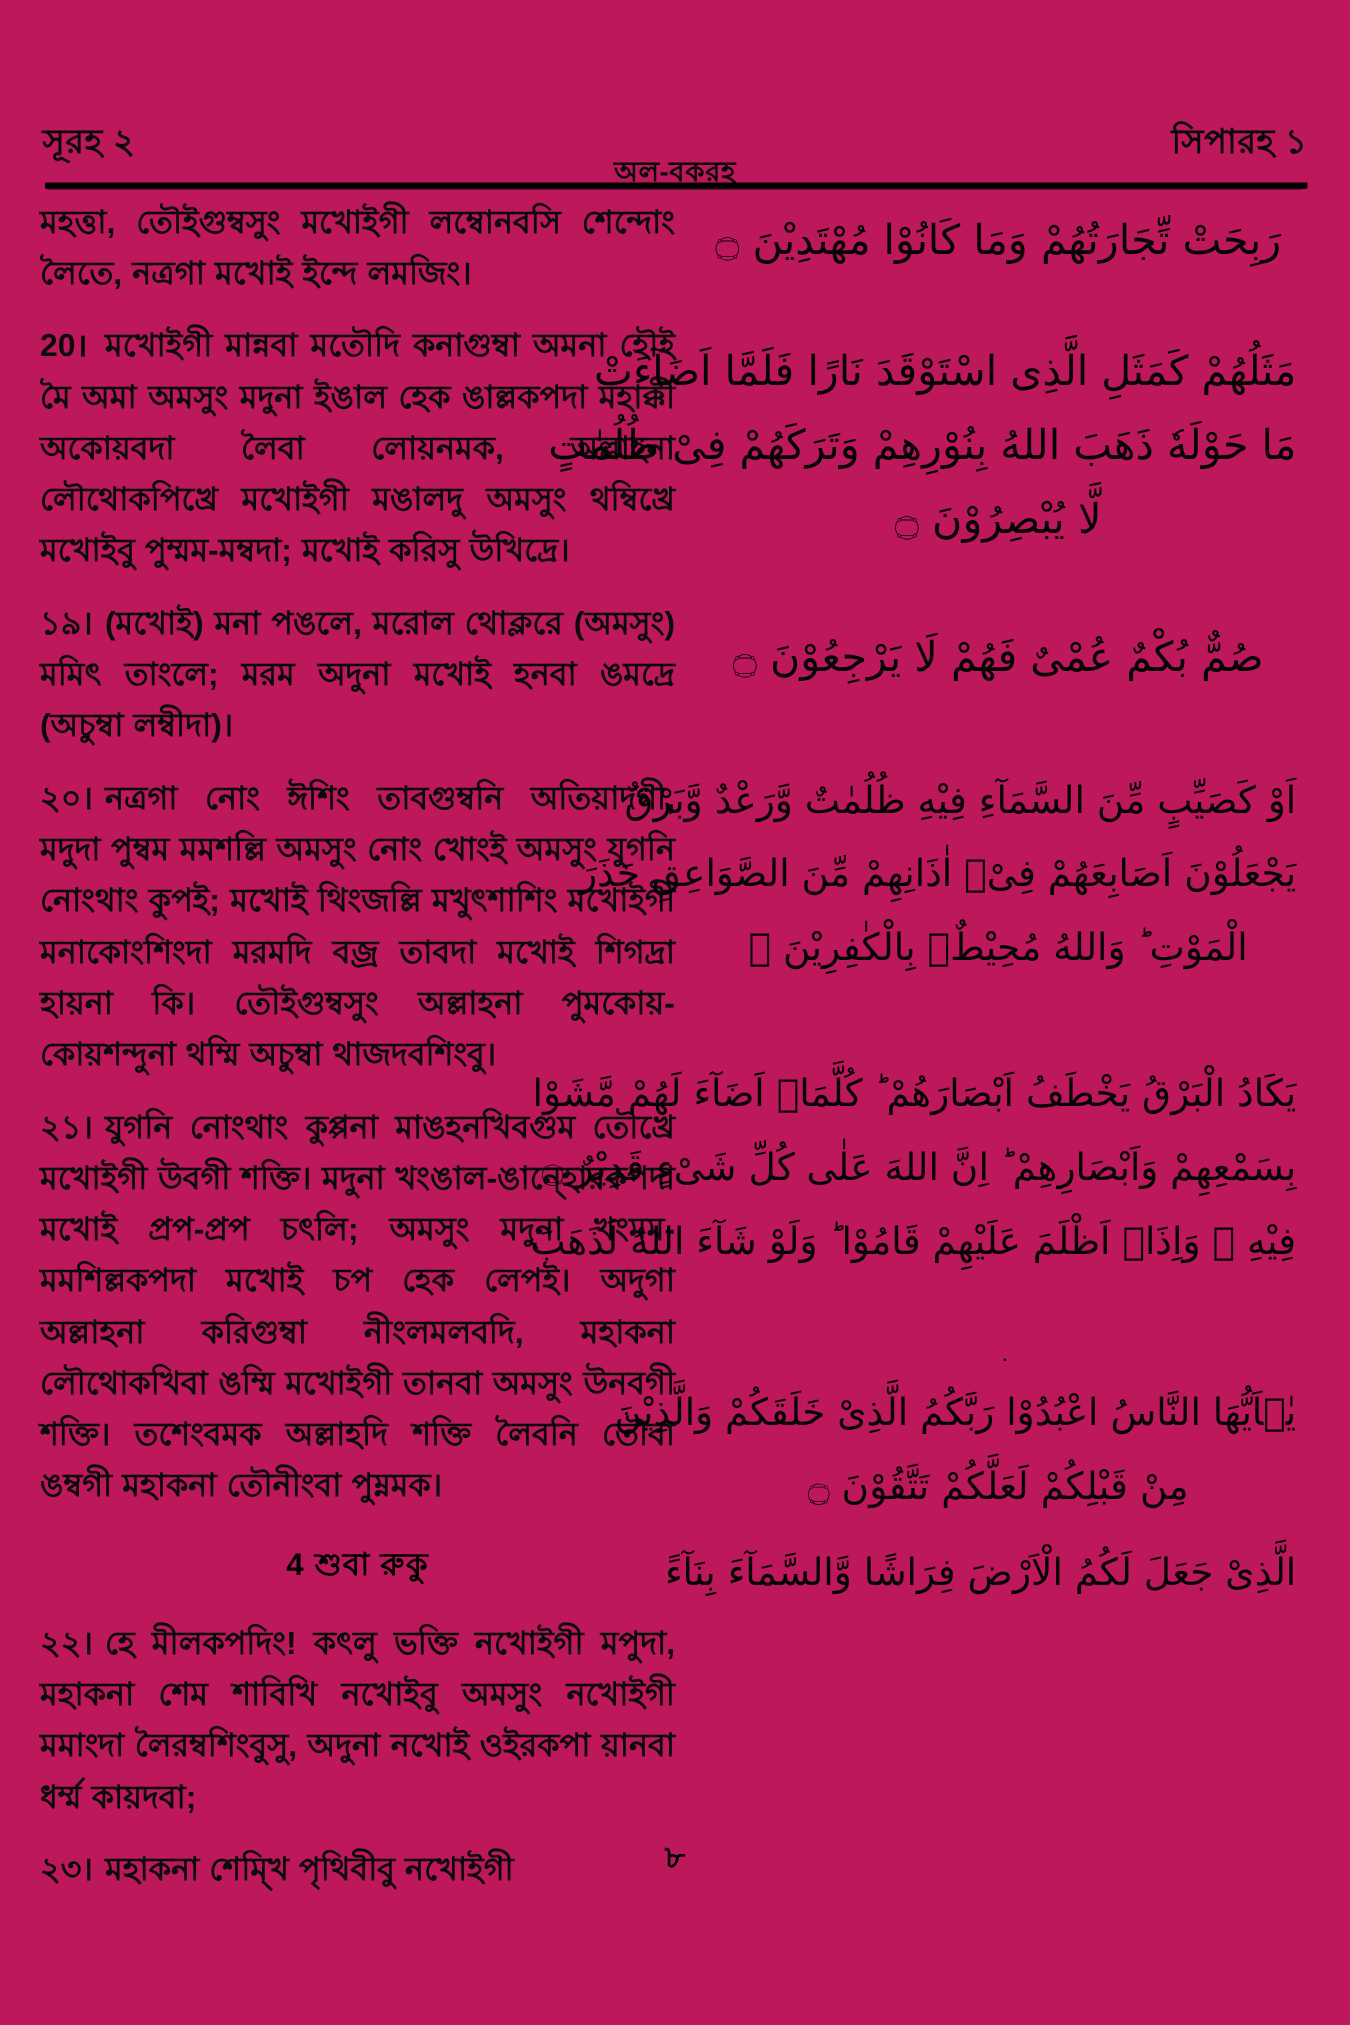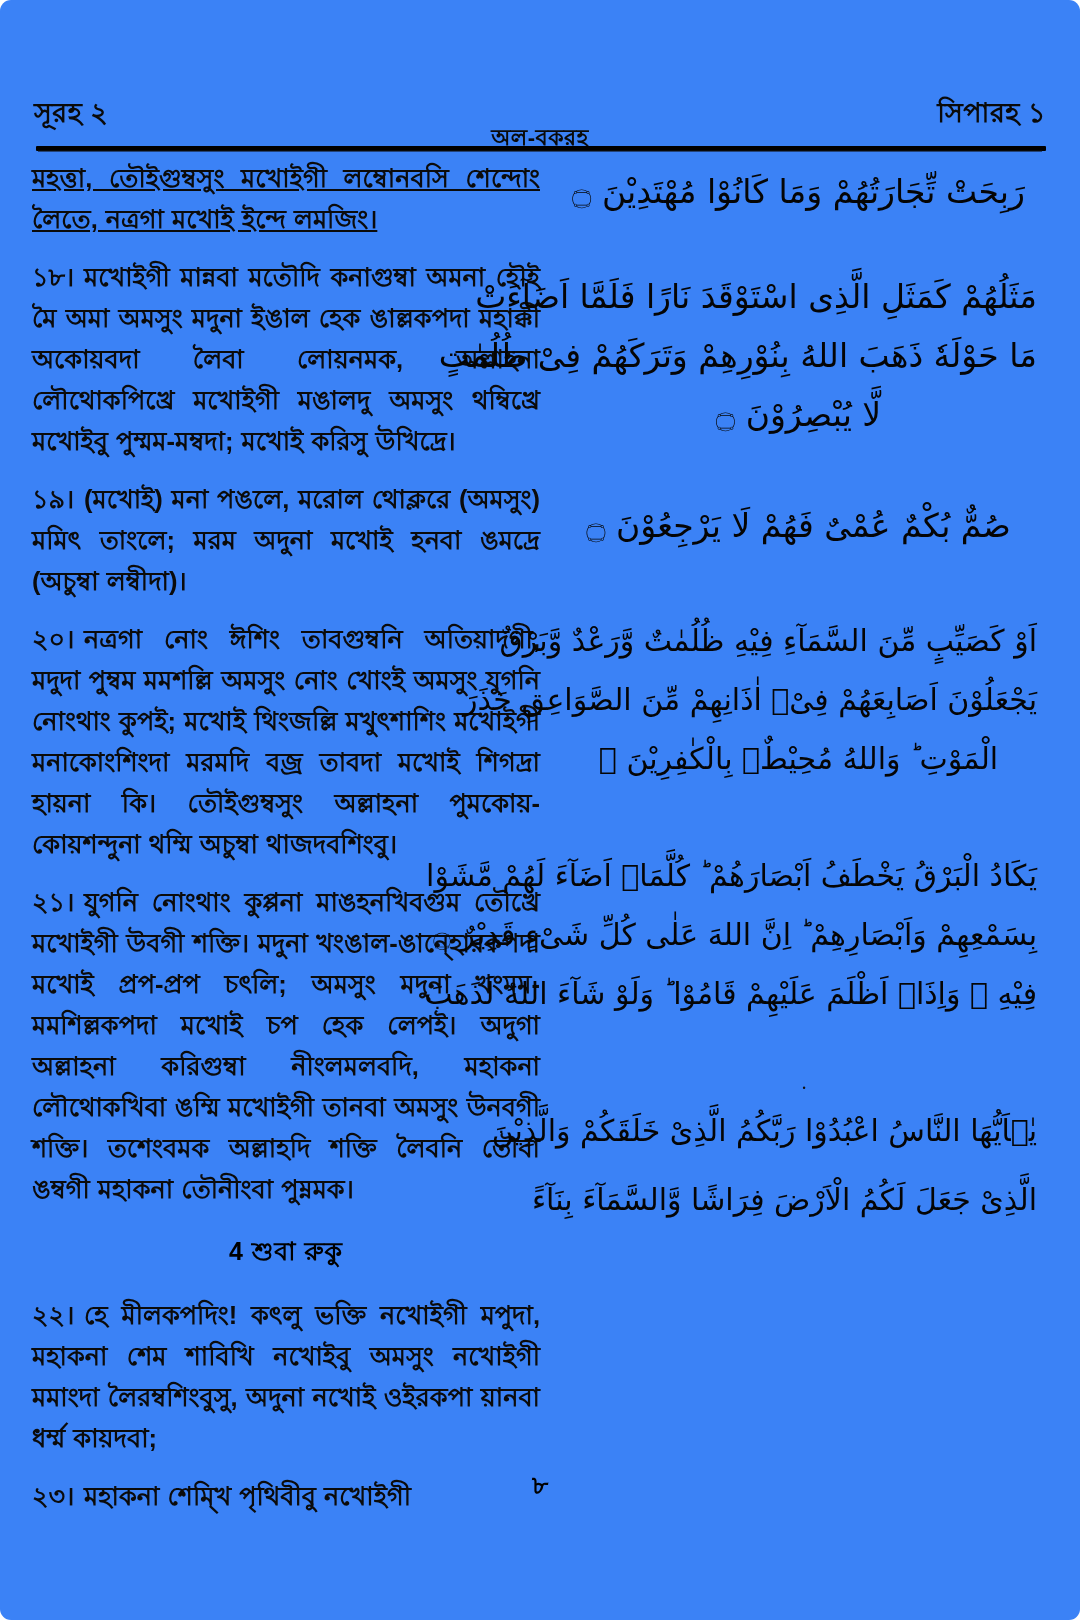--- a/index.html
+++ b/index.html
@@ -15,22 +15,21 @@
     font-family: "Liberation Serif", "DejaVu Serif", serif;
     color: #000000;
     overflow: hidden;
   }
 
   .page {
     position: absolute;
     left: 0; top: 0;
     width: 1080px;
     height: 1620px;
-    background: #3b82f6;
-    border-radius: 11px;
+    background: #be185d;
   }
 
   
   .running-head {
     position: absolute;
     left: 34px;
     top: 92px;
     width: 1012px;
     height: 48px;
   }
@@ -94,21 +93,21 @@
     font-family: "Liberation Sans", "DejaVu Sans", sans-serif;
     font-size: 25.5px;
     font-weight: 700;
     line-height: 41px;
     color: #0b0b0b;
     text-align: justify;
     text-justify: inter-word;
     margin: 0 0 17px 0;
     word-spacing: 1px;
   }
-  .bn-para.first { margin-top: 0; text-decoration: underline; }
+  .bn-para.first { margin-top: 0; }
   .bn-para .vnum {
     display: inline-block;
     min-width: 52px;
     font-weight: 700;
   }
 
   .ruku-head {
     font-family: "Liberation Sans", "DejaVu Sans", sans-serif;
     font-size: 25px;
     font-weight: 700;
@@ -177,21 +176,21 @@
 
   <div class="columns">
 
     <div class="col-left">
 
       <p class="bn-para first">
         <span>মহত্তা, তৌইগুম্বসুং মখোইগী লম্বোনবসি শেন্দোং লৈতে, নত্রগা মখোই ইন্দে লমজিং।</span>
       </p>
 
       <p class="bn-para">
-        <span class="vnum">১৮।</span><span>মখোইগী মান্নবা মতৌদি কনাগুম্বা অমনা হৌই মৈ অমা অমসুং মদুনা ইঙাল হেক ঙাল্লকপদা মহাক্কী অকোয়বদা লৈবা লোয়নমক, অল্লাহনা লৌথোকপিখ্রে মখোইগী মঙালদু অমসুং থম্বিখ্রে মখোইবু পুম্মম-মম্বদা; মখোই করিসু উখিদ্রে।</span>
+        <span class="vnum">20।</span><span>মখোইগী মান্নবা মতৌদি কনাগুম্বা অমনা হৌই মৈ অমা অমসুং মদুনা ইঙাল হেক ঙাল্লকপদা মহাক্কী অকোয়বদা লৈবা লোয়নমক, অল্লাহনা লৌথোকপিখ্রে মখোইগী মঙালদু অমসুং থম্বিখ্রে মখোইবু পুম্মম-মম্বদা; মখোই করিসু উখিদ্রে।</span>
       </p>
 
       <p class="bn-para">
         <span class="vnum">১৯।</span><span>(মখোই) মনা পঙলে, মরোল থোক্লরে (অমসুং) মমিৎ তাংলে; মরম অদুনা মখোই হনবা ঙমদ্রে (অচুম্বা লম্বীদা)।</span>
       </p>
 
       <p class="bn-para">
         <span class="vnum">২০।</span><span>নত্রগা নোং ঈশিং তাবগুম্বনি অতিয়াদগী, মদুদা পুম্বম মমশল্লি অমসুং নোং খোংই অমসুং যুগনি নোংথাং কুপই; মখোই থিংজল্লি মখুৎশাশিং মখোইগী মনাকোংশিংদা মরমদি বজ্র তাবদা মখোই শিগদ্রা হায়না কি। তৌইগুম্বসুং অল্লাহনা পুমকোয়-কোয়শন্দুনা থম্মি অচুম্বা থাজদবশিংবু।</span>
       </p>
 
@@ -236,20 +235,21 @@
       <div class="ar-block a20">
         <div class="ar-line small">يَكَادُ الْبَرْقُ يَخْطَفُ اَبْصَارَهُمْ ؕ كُلَّمَاۤ اَضَآءَ لَهُمْ مَّشَوْا</div>
         <div class="ar-line small">بِسَمْعِهِمْ وَاَبْصَارِهِمْ ؕ اِنَّ اللهَ عَلٰى كُلِّ شَىْءٍ قَدِيْرٌ ۝</div>
         <div class="ar-line small">فِيْهِ ۙ وَاِذَاۤ اَظْلَمَ عَلَيْهِمْ قَامُوْا ؕ وَلَوْ شَآءَ اللهُ لَذَهَبَ</div>
       </div>
 
       <div class="ar-dot">·</div>
 
       <div class="ar-block a21">
         <div class="ar-line small">يٰۤاَيُّهَا النَّاسُ اعْبُدُوْا رَبَّكُمُ الَّذِىْ خَلَقَكُمْ وَالَّذِيْنَ</div>
+        <div class="ar-line small">مِنْ قَبْلِكُمْ لَعَلَّكُمْ تَتَّقُوْنَ ۝</div>
       </div>
 
       <div class="ar-block a22">
         <div class="ar-line small">الَّذِىْ جَعَلَ لَكُمُ الْاَرْضَ فِرَاشًا وَّالسَّمَآءَ بِنَآءً</div>
       </div>
 
     </div>
   </div>
 
   <div class="folio">৮</div>

